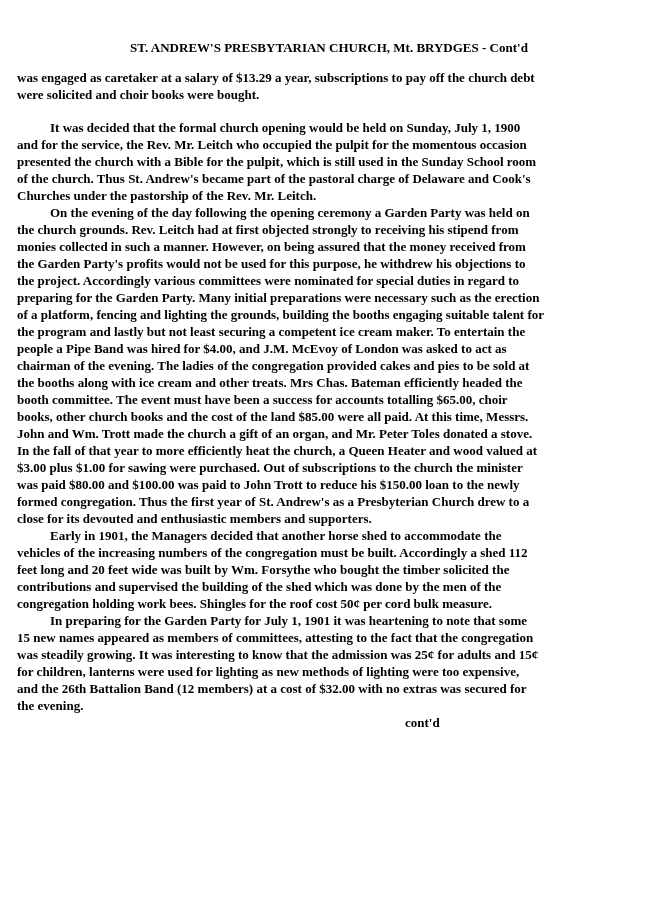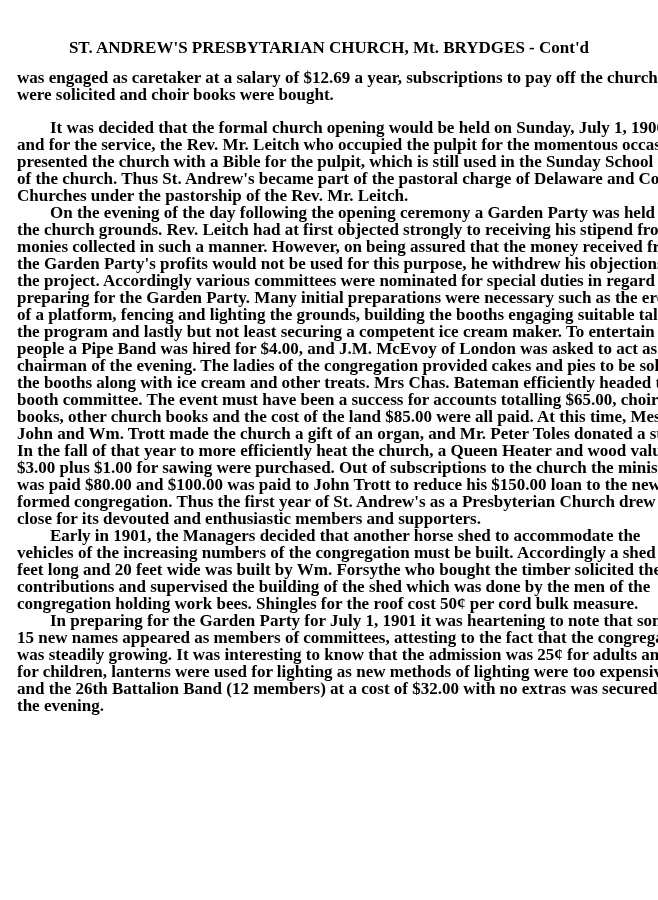--- a/index.html
+++ b/index.html
@@ -9,21 +9,21 @@
   }
   .page {
     position: relative;
     width: 658px;
     height: 900px;
     box-sizing: border-box;
     background: #ffffff;
     color: #000000;
     font-family: "Liberation Serif", serif;
     font-weight: 700;
-    font-size: 17px;
+    font-size: 13px;
     line-height: 17px;
     padding: 39px 0 0 17px;
     overflow: hidden;
   }
   .title {
     width: 658px;
     margin: 0 0 13px -17px;
     text-align: center;
     white-space: pre;
   }
@@ -45,21 +45,21 @@
     white-space: pre;
   }
 </style>
 </head>
 <body>
 
 <div class="page">
   <div class="title">ST. ANDREW'S PRESBYTARIAN CHURCH, Mt. BRYDGES - Cont'd</div>
 
   <div class="doc-body">
-    <p class="para">was engaged as caretaker at a salary of $12.69 a year, subscriptions to pay off the church debt
+    <p class="para">was engaged as caretaker at a salary of $13.29 a year, subscriptions to pay off the church debt
 were solicited and choir books were bought.</p>
     <p class="para">	It was decided that the formal church opening would be held on Sunday, July 1, 1900
 and for the service, the Rev. Mr. Leitch who occupied the pulpit for the momentous occasion
 presented the church with a Bible for the pulpit, which is still used in the Sunday School room
 of the church. Thus St. Andrew's became part of the pastoral charge of Delaware and Cook's
 Churches under the pastorship of the Rev. Mr. Leitch.</p>
     <p class="para">	On the evening of the day following the opening ceremony a Garden Party was held on
 the church grounds. Rev. Leitch had at first objected strongly to receiving his stipend from
 monies collected in such a manner. However, on being assured that the money received from
 the Garden Party's profits would not be used for this purpose, he withdrew his objections to
@@ -82,14 +82,15 @@
 vehicles of the increasing numbers of the congregation must be built. Accordingly a shed 112
 feet long and 20 feet wide was built by Wm. Forsythe who bought the timber solicited the
 contributions and supervised the building of the shed which was done by the men of the
 congregation holding work bees. Shingles for the roof cost 50¢ per cord bulk measure.</p>
     <p class="para">	In preparing for the Garden Party for July 1, 1901 it was heartening to note that some
 15 new names appeared as members of committees, attesting to the fact that the congregation
 was steadily growing. It was interesting to know that the admission was 25¢ for adults and 15¢
 for children, lanterns were used for lighting as new methods of lighting were too expensive,
 and the 26th Battalion Band (12 members) at a cost of $32.00 with no extras was secured for
 the evening.</p>
+    <div class="contd">cont'd</div>
   </div>
 </div>
 
 </body></html>

